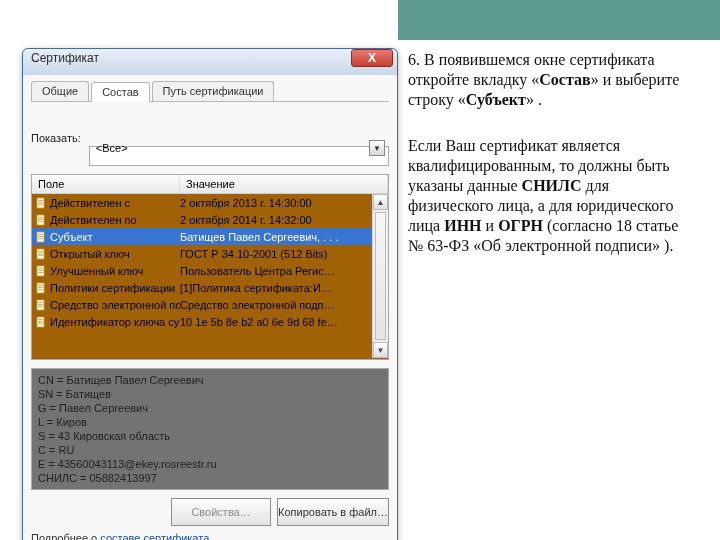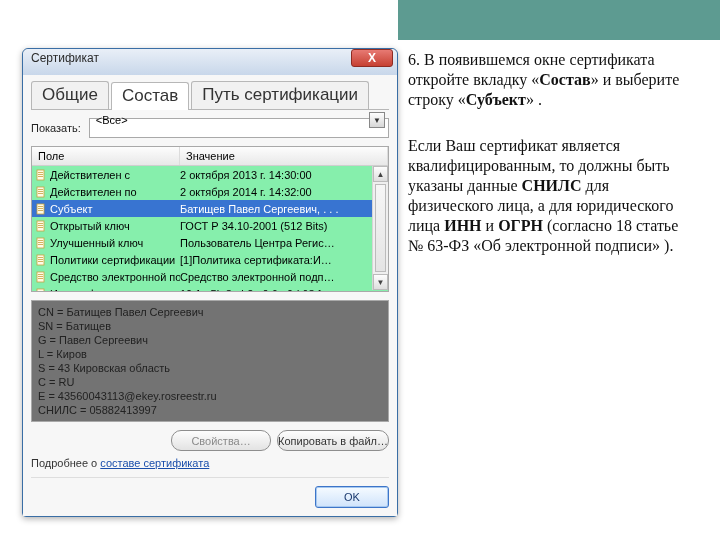--- a/index.html
+++ b/index.html
@@ -43,35 +43,35 @@
     display: flex; align-items: center; justify-content: center;
     color: #fff; font-weight: bold; font-size: 12px;
   }
   .client { padding: 6px 8px 8px 8px; background: #f7f7f7; }
 
   .tabs { display: flex; gap: 2px; border-bottom: 1px solid #b7b7b7; margin-bottom: 8px; }
   .tab {
     padding: 3px 10px 4px;
     border: 1px solid #b7b7b7; border-bottom: none;
     background: #f1f1f1; border-radius: 3px 3px 0 0;
-    font-size: 17px; color: #333; cursor: pointer;
+    font-size: 11px; color: #333; cursor: pointer;
   }
   .tab.active { background: #fff; position: relative; top: 1px; }
 
   .row { display: flex; align-items: center; gap: 8px; margin-bottom: 8px; }
   .label { font-size: 11px; color: #222; }
   .select {
     flex: 1; height: 20px; border: 1px solid #a9a9a9; background: #fff;
     display: flex; align-items: center; justify-content: space-between;
-    padding: 0 3px 16px 6px; font-size: 11px;
+    padding: 0 3px 16px 6px; font-size: 11px; margin-top: 36px;
   }
   .ddl { width: 16px; height: 16px; border: 1px solid #888; background: linear-gradient(#fefefe,#d7d7d7); display: flex; align-items: center; justify-content: center; font-size: 8px; color: #333; }
 
   .listview {
-    border: 1px solid #a9a9a9; background: #86efac; height: 146px; overflow: hidden;
+    border: 1px solid #a9a9a9; background: #a16207; height: 186px; overflow: hidden;
   }
   .lv-head { display: flex; background: linear-gradient(#fdfdfd,#e8e8e8); border-bottom: 1px solid #cfcfcf; font-size: 11px; }
   .lv-head .col { padding: 3px 6px; border-right: 1px solid #dcdcdc; }
   .lv-row { display: flex; align-items: center; height: 17px; font-size: 11px; }
   .lv-row .c0 { width: 18px; display:flex; align-items:center; justify-content:center; }
   .lv-row .c1 { width: 130px; white-space: nowrap; overflow:hidden; text-overflow: clip; padding-right:2px;}
   .lv-row .c2 { flex: 1; white-space: nowrap; overflow:hidden; text-overflow:ellipsis; padding-right:2px;}
   .lv-row.sel { background: #3874d1; color: #fff; }
   .lv-head .col.c0 { width: 148px; }
   .lv-head .col.c2h { flex:1; }
@@ -87,21 +87,21 @@
   .icon-doc svg { width:12px; height:12px; display:block;}
 
   .detail {
     margin-top: 8px; border:1px solid #a9a9a9; background:#737373;
     height: 122px; padding: 4px 6px; font-size: 11px; line-height: 14px;
     font-family: Tahoma, sans-serif; color:#222; overflow:hidden; white-space:pre;
   }
 
   .btnrow { display:flex; justify-content:flex-end; gap:6px; margin-top:8px; }
   .btn {
-    min-width: 100px; height: 21px; border:1px solid #8e8e8e; border-radius:10px;
+    min-width: 100px; height: 28px; border:1px solid #8e8e8e; border-radius:0;
     background:linear-gradient(#fdfdfd,#e3e3e3); font-size:11px; display:flex; align-items:center; justify-content:center; color:#333;
   }
   .btn.disabled { color:#8a8a8a; }
   .linkrow { margin-top:6px; font-size:11px; color:#333;}
   .linkrow a{ color:#1a4eab; text-decoration:underline; cursor:pointer;}
 
   .dlg-footer { border-top:1px solid #dedede; margin-top:8px; padding-top:8px; display:flex; justify-content:flex-end;}
   .okbtn {
     min-width: 74px; height:22px;
     border:1px solid #3d75c8; border-radius:3px;

